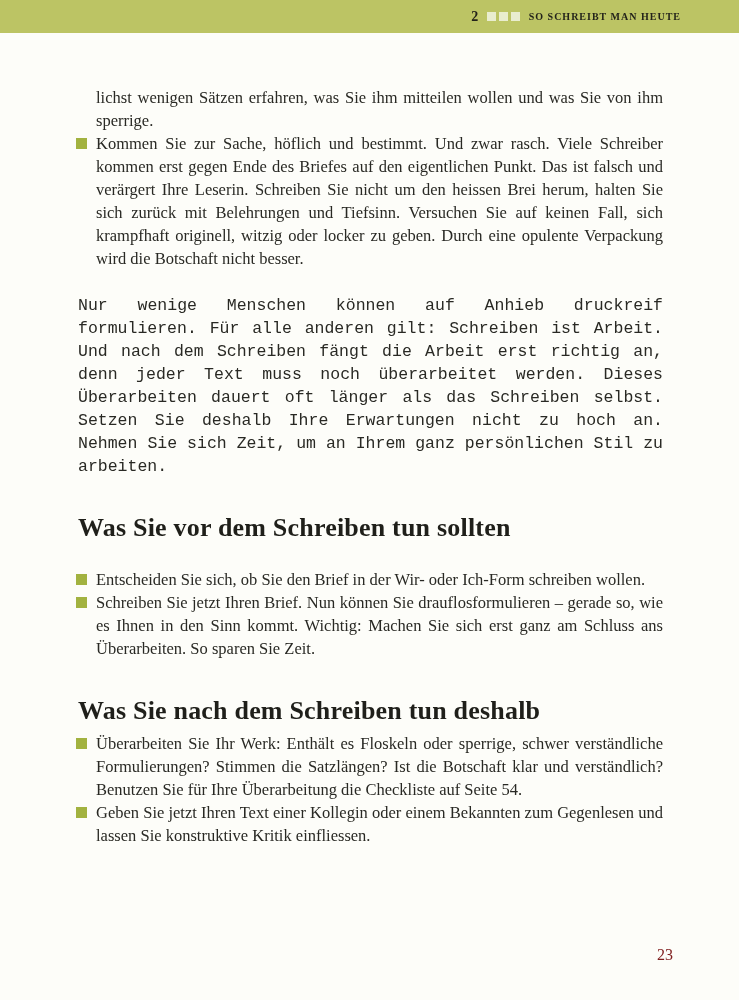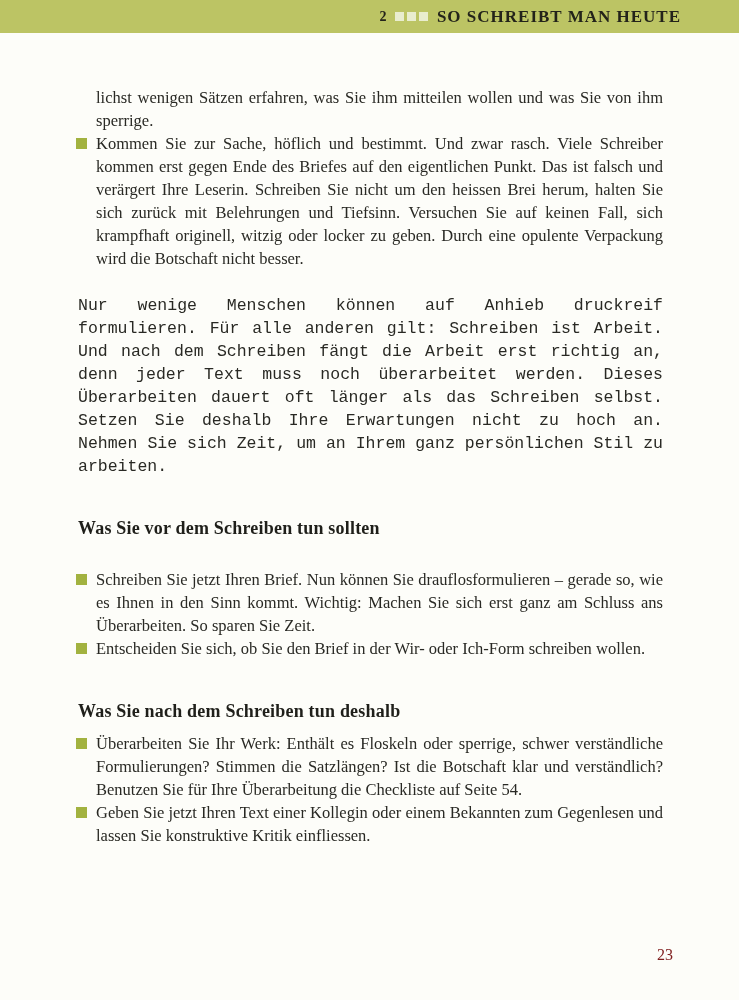--- a/index.html
+++ b/index.html
@@ -31,21 +31,21 @@
   .header-bar .chapter-num{
     font-weight:bold;font-size:14px;color:var(--header-text,#23231a);
     letter-spacing:.5px;margin-right:7px;
   }
   .header-squares{display:flex;align-items:center;margin-right:7px;}
   .header-squares .sq{
     width:9px;height:9px;background:var(--header-square,#e9edcf);
     margin:0 1.5px;display:inline-block;
   }
   .header-bar .running-title{
-    font-weight:bold;font-size:17px;color:var(--header-text,#23231a);
+    font-weight:bold;font-size:10px;color:var(--header-text,#23231a);
     letter-spacing:1px;
     font-family:Liberation Serif, serif;
   }
   
   .content{
     position:absolute;left:78px;top:86px;width:585px;
     font-size:16.5px;line-height:23px;text-align:justify;
     color:var(--ink,#292924);
   }
   .lead-continuation{margin:0 0 0 18px;}
@@ -53,21 +53,21 @@
   ul.square-list li{
     position:relative;padding-left:18px;margin:0;
   }
   ul.square-list li .bullet{
     position:absolute;left:-2px;top:6px;
     width:11px;height:11px;background:var(--bullet,#a2b240);
   }
   p.para{margin:24px 0 0 0;font-family:Liberation Mono, monospace;}
   h2.section-heading{
     margin:37px 0 0 0;
-    font-size:18px;line-height:26px;font-weight:bold;
+    font-size:26px;line-height:26px;font-weight:bold;
     letter-spacing:.2px;color:#1f1f1a;text-align:left;
   }
   ul.square-list.after-heading{margin-top:27px;}
   h2.second{margin-top:38px;}
   ul.square-list.last{margin-top:8px;}
   
   .page-number{
     position:absolute;right:66px;top:946px;
     font-size:16px;color:#7f1d1d;
   }
@@ -98,25 +98,25 @@
       </li>
     </ul>
 
     <p class="para">Nur wenige Menschen können auf Anhieb druckreif formulieren. Für alle anderen gilt: Schreiben ist Arbeit. Und nach dem Schreiben fängt die Arbeit erst richtig an, denn jeder Text muss noch überarbeitet werden. Dieses Überarbeiten dauert oft länger als das Schreiben selbst. Setzen Sie deshalb Ihre Erwartungen nicht zu hoch an. Nehmen Sie sich Zeit, um an Ihrem ganz persönlichen Stil zu arbeiten.</p>
 
     <h2 class="section-heading">Was Sie vor dem Schreiben tun sollten</h2>
 
     <ul class="square-list after-heading">
       <li>
         <span class="bullet"></span>
-        <span>Schreiben Sie jetzt Ihren Brief. Nun können Sie drauflosformulieren – gerade so, wie es Ihnen in den Sinn kommt. Wichtig: Machen Sie sich erst ganz am Schluss ans Überarbeiten. So sparen Sie Zeit.</span>
+        <span>Entscheiden Sie sich, ob Sie den Brief in der Wir- oder Ich-Form schreiben wollen.</span>
       </li>
       <li>
         <span class="bullet"></span>
-        <span>Entscheiden Sie sich, ob Sie den Brief in der Wir- oder Ich-Form schreiben wollen.</span>
+        <span>Schreiben Sie jetzt Ihren Brief. Nun können Sie drauflosformulieren – gerade so, wie es Ihnen in den Sinn kommt. Wichtig: Machen Sie sich erst ganz am Schluss ans Überarbeiten. So sparen Sie Zeit.</span>
       </li>
     </ul>
 
     <h2 class="section-heading second">Was Sie nach dem Schreiben tun deshalb</h2>
 
     <ul class="square-list last">
       <li>
         <span class="bullet"></span>
         <span>Überarbeiten Sie Ihr Werk: Enthält es Floskeln oder sperrige, schwer verständliche Formulierungen? Stimmen die Satzlängen? Ist die Botschaft klar und verständlich? Benutzen Sie für Ihre Überarbeitung die Checkliste auf Seite 54.</span>
       </li>

